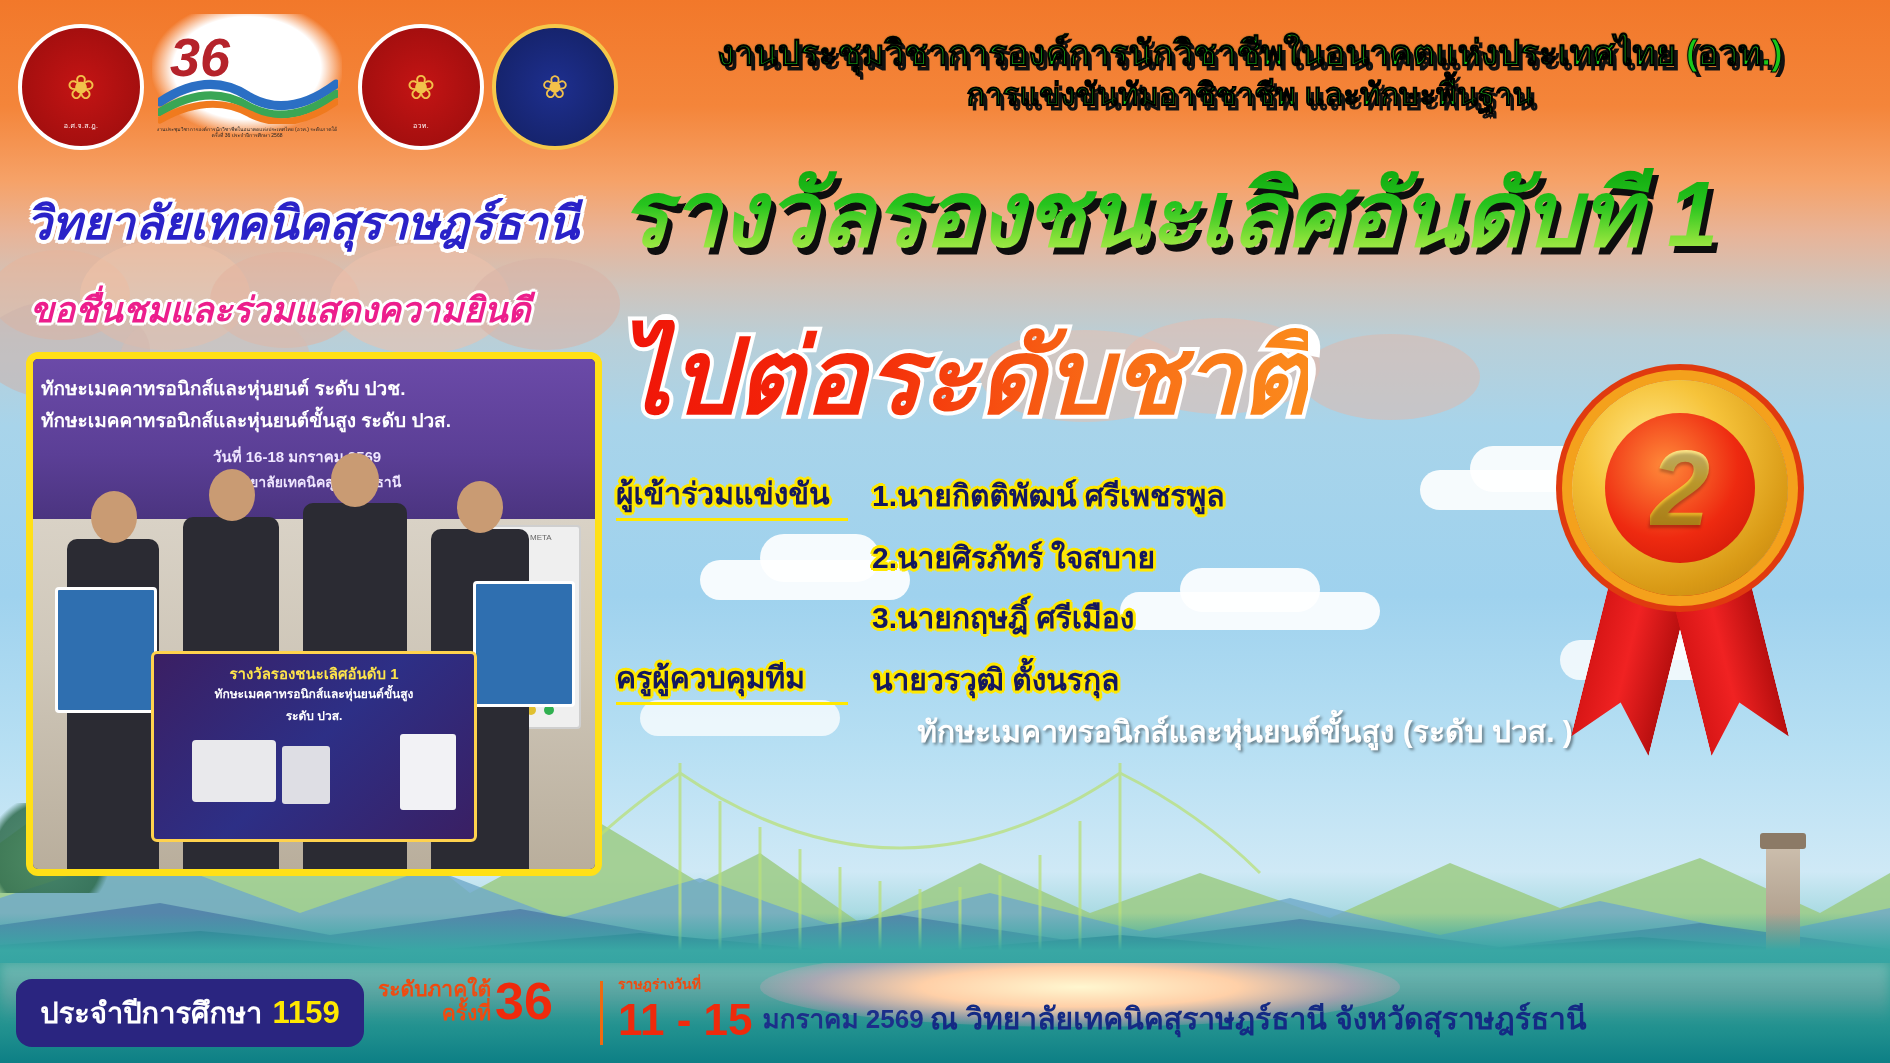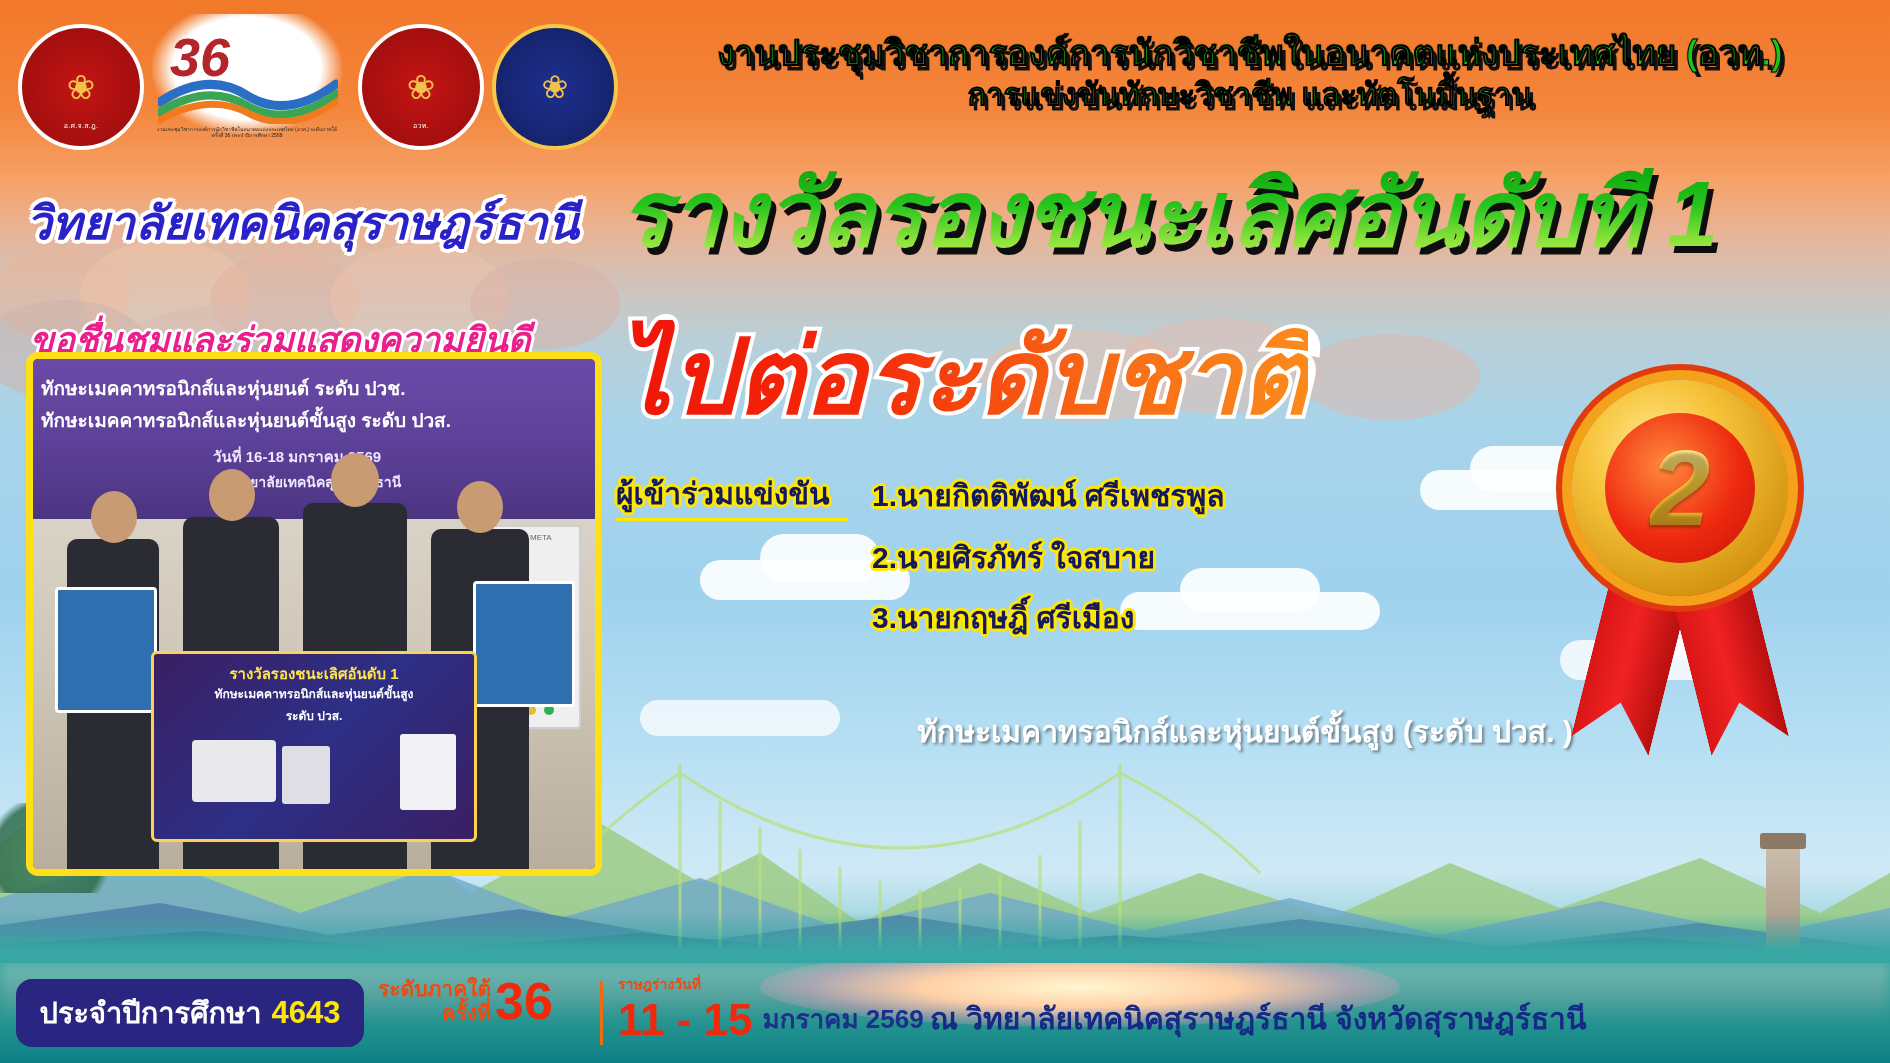--- a/index.html
+++ b/index.html
@@ -35,21 +35,21 @@
       text-shadow:4px 5px 0 #111;white-space:nowrap;}
 
   
   .college-name{position:absolute;left:26px;top:186px;width:600px;
       font-size:46px;font-weight:bold;color:#2a22c8;font-style:italic;white-space:nowrap;
       text-shadow:
         -3px -3px 0 #fff, 3px -3px 0 #fff, -3px 3px 0 #fff, 3px 3px 0 #fff,
         0 -4px 0 #fff, 0 4px 0 #fff, -4px 0 0 #fff, 4px 0 0 #fff;}
   .congrats{position:absolute;left:30px;top:282px;width:600px;
       font-size:35px;font-weight:bold;color:#ec1e8c;font-style:italic;white-space:nowrap;
-      text-shadow:-2px -2px 0 #fff,2px -2px 0 #fff,-2px 2px 0 #fff,2px 2px 0 #fff,0 3px 0 #fff,0 -3px 0 #fff,3px 0 0 #fff,-3px 0 0 #fff;margin-top:30px;}
+      text-shadow:-2px -2px 0 #fff,2px -2px 0 #fff,-2px 2px 0 #fff,2px 2px 0 #fff,0 3px 0 #fff,0 -3px 0 #fff,3px 0 0 #fff,-3px 0 0 #fff;}
 
   .photo-frame{position:absolute;left:26px;top:352px;width:562px;height:510px;
       border:7px solid #ffe017;border-radius:12px;overflow:hidden;background:#3c2a5e;}
   .photo-inner{position:absolute;inset:0;}
   .banner-purple{position:absolute;left:0;top:0;width:100%;height:160px;
       background:linear-gradient(180deg,#6b4aa8 0%,#5b3f96 60%,#4b3480 100%);}
   .banner-line{position:absolute;left:8px;color:#fff;font-size:19px;font-weight:bold;white-space:nowrap;}
   .room-wall{position:absolute;left:0;top:160px;width:100%;height:350px;
       background:linear-gradient(180deg,#d9d2c6 0%,#cfc7b9 40%,#b9ae9c 100%);}
   .kiosk{position:absolute;right:14px;top:166px;width:96px;height:200px;background:#efefef;border:2px solid #cfcfcf;border-radius:4px;}
@@ -225,21 +225,21 @@
       <div style="font-size:34px;color:#f2c14a;font-weight:bold;">❀</div>
       <div class="seal-txt" style="top:92px;">อวท.</div>
     </div>
 
     <div class="seal" style="left:492px;top:24px;width:118px;height:118px;background:radial-gradient(circle at 50% 50%,#1e2f8f 0%,#16246e 70%,#101a52 100%);border:4px solid #f5c84a;">
       <div style="font-size:32px;color:#f2c14a;font-weight:bold;">❀</div>
     </div>
 
     <div class="hdr-text">
       <div class="hdr-line1">งานประชุมวิชาการองค์การนักวิชาชีพในอนาคตแห่งประเทศไทย (อวท.)</div>
-      <div class="hdr-line2">การแข่งขันทักษะวิชาชีพ และทัตโนมื้นฐาน</div>
+      <div class="hdr-line2">การแข่งขันทัมอาชิชาชีพ และทักษะพื้นฐาน</div>
     </div>
   </div>
 
   <div class="college-name">วิทยาลัยเทคนิคสุราษฎร์ธานี</div>
   <div class="congrats">ขอชื่นชมและร่วมแสดงความยินดี</div>
 
   <div class="photo-frame">
     <div class="photo-inner">
       <div class="banner-purple">
         <div class="banner-line" style="top:14px;">ทักษะเมคคาทรอนิกส์และหุ่นยนต์ ระดับ ปวช.</div>
@@ -295,20 +295,24 @@
     <div class="prow">
       <div class="plabel">ผู้เข้าร่วมแข่งขัน</div>
       <div class="pname">1.นายกิตติพัฒน์  ศรีเพชรพูล</div>
     </div>
     <div class="prow">
       <div class="pname indent">2.นายศิรภัทร์  ใจสบาย</div>
     </div>
     <div class="prow">
       <div class="pname indent">3.นายกฤษฎิ์  ศรีเมือง</div>
     </div>
+    <div class="prow">
+      <div class="plabel">ครูผู้ควบคุมทีม</div>
+      <div class="pname">นายวรวุฒิ  ตั้งนรกุล</div>
+    </div>
   </div>
 
   <div class="desc">
     <div class="desc-line">ทักษะเมคาทรอนิกส์และหุ่นยนต์ขั้นสูง (ระดับ ปวส. )</div>
   </div>
 
   <div class="medal">
     <div class="ribbon l"></div>
     <div class="ribbon r"></div>
     <div class="medal-disc">
@@ -317,21 +321,21 @@
       </div>
     </div>
   </div>
 
   <div class="bottombar">
     <div class="bar-ripple"></div>
     <div class="bar-glow"></div>
 
     <div class="year-pill">
       <span class="t1">ประจำปีการศึกษา</span>
-      <span class="t2">4643</span>
+      <span class="t2">1159</span>
     </div>
 
     <div class="level-blk">
       <div class="level-sm">
         <div>ระดับภาคใต้</div>
         <div>ครั้งที่</div>
       </div>
       <div class="level-big">36</div>
     </div>
 

